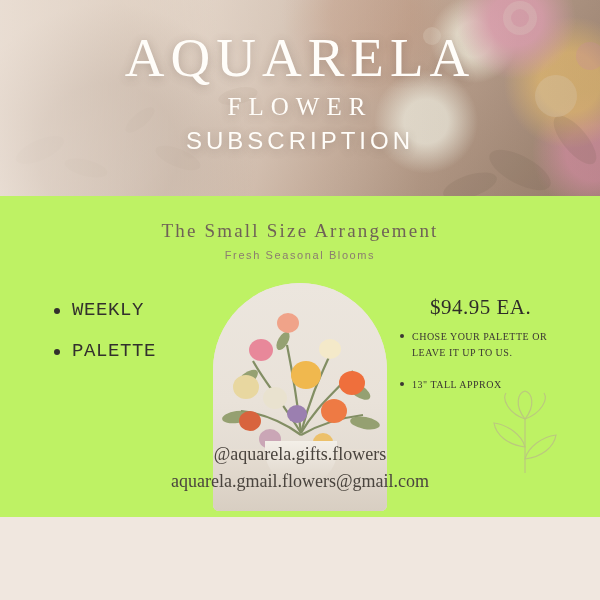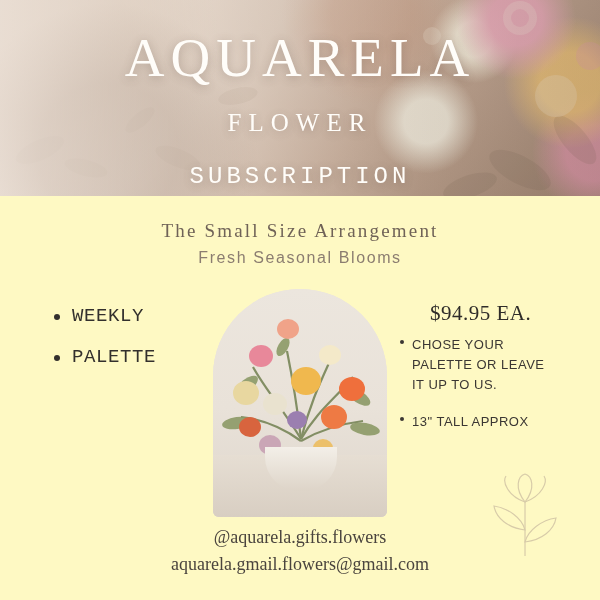--- a/index.html
+++ b/index.html
@@ -66,51 +66,51 @@
     font-size: 55px;
     letter-spacing: 6px;
     line-height: 1;
     font-weight: 400;
     text-shadow: 0 2px 10px rgba(90,70,58,0.30);
   }
   .sub1 {
     font-family: "Liberation Serif", serif;
     font-size: 25px;
     letter-spacing: 7px;
-    margin-top: 24px;
+    margin-top: 8px;
     text-shadow: 0 2px 8px rgba(90,70,58,0.30);
   }
   .sub2 {
-    font-family: Liberation Mono, monospace;
+    font-family: Liberation Sans, sans-serif;
     font-size: 24px;
     letter-spacing: 4px;
-    margin-top: 26px;
+    margin-top: 6px;
     text-shadow: 0 2px 8px rgba(90,70,58,0.30);
   }
 
   
   .body-area {
     position: relative;
     width: 600px;
-    height: 404px;
-    background: #fef9c3;
+    height: 321px;
+    background: #bef264;
   }
   .headline {
     text-align: center;
     padding-top: 24px;
     font-family: "Liberation Serif", serif;
     font-size: 19px;
     letter-spacing: 2.2px;
     color: #6f6257;
   }
   .subhead {
     text-align: center;
     margin-top: 7px;
     font-family: "Liberation Sans", sans-serif;
-    font-size: 16px;
+    font-size: 11px;
     letter-spacing: 1.6px;
     color: #8b7d70;
   }
 
   .columns {
     position: relative;
     margin-top: 22px;
     height: 240px;
   }
 
@@ -199,22 +199,22 @@
     top: 46px;
     width: 155px;
     list-style: none;
     margin: 0;
     padding: 0;
   }
   .features li {
     position: relative;
     padding-left: 12px;
     margin-bottom: 17px;
-    font-family: Liberation Sans, sans-serif;
-    font-size: 13px;
+    font-family: Liberation Serif, serif;
+    font-size: 10px;
     line-height: 1.55;
     letter-spacing: 0.5px;
     color: #3b3733;
   }
   .features li::before {
     content: "";
     position: absolute;
     left: 0;
     top: 5px;
     width: 4px;

